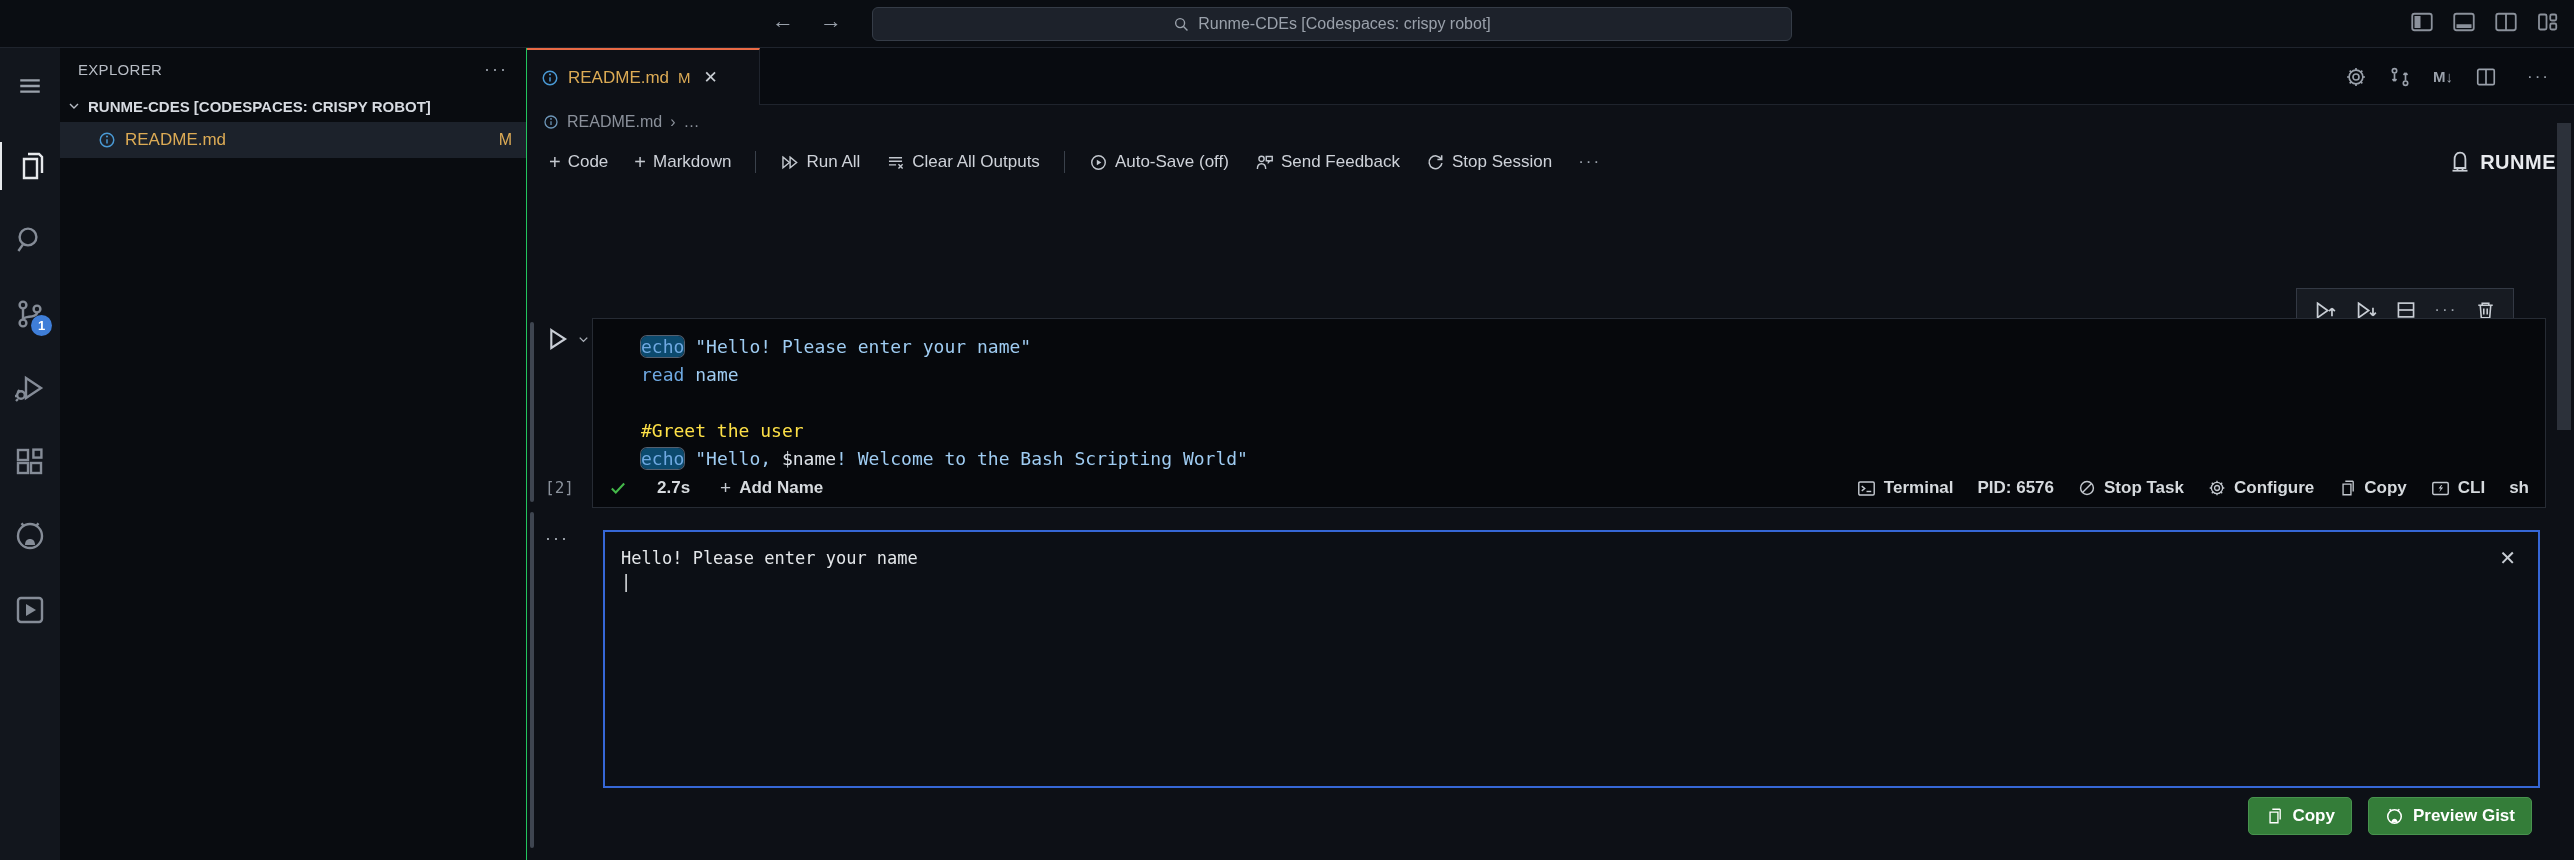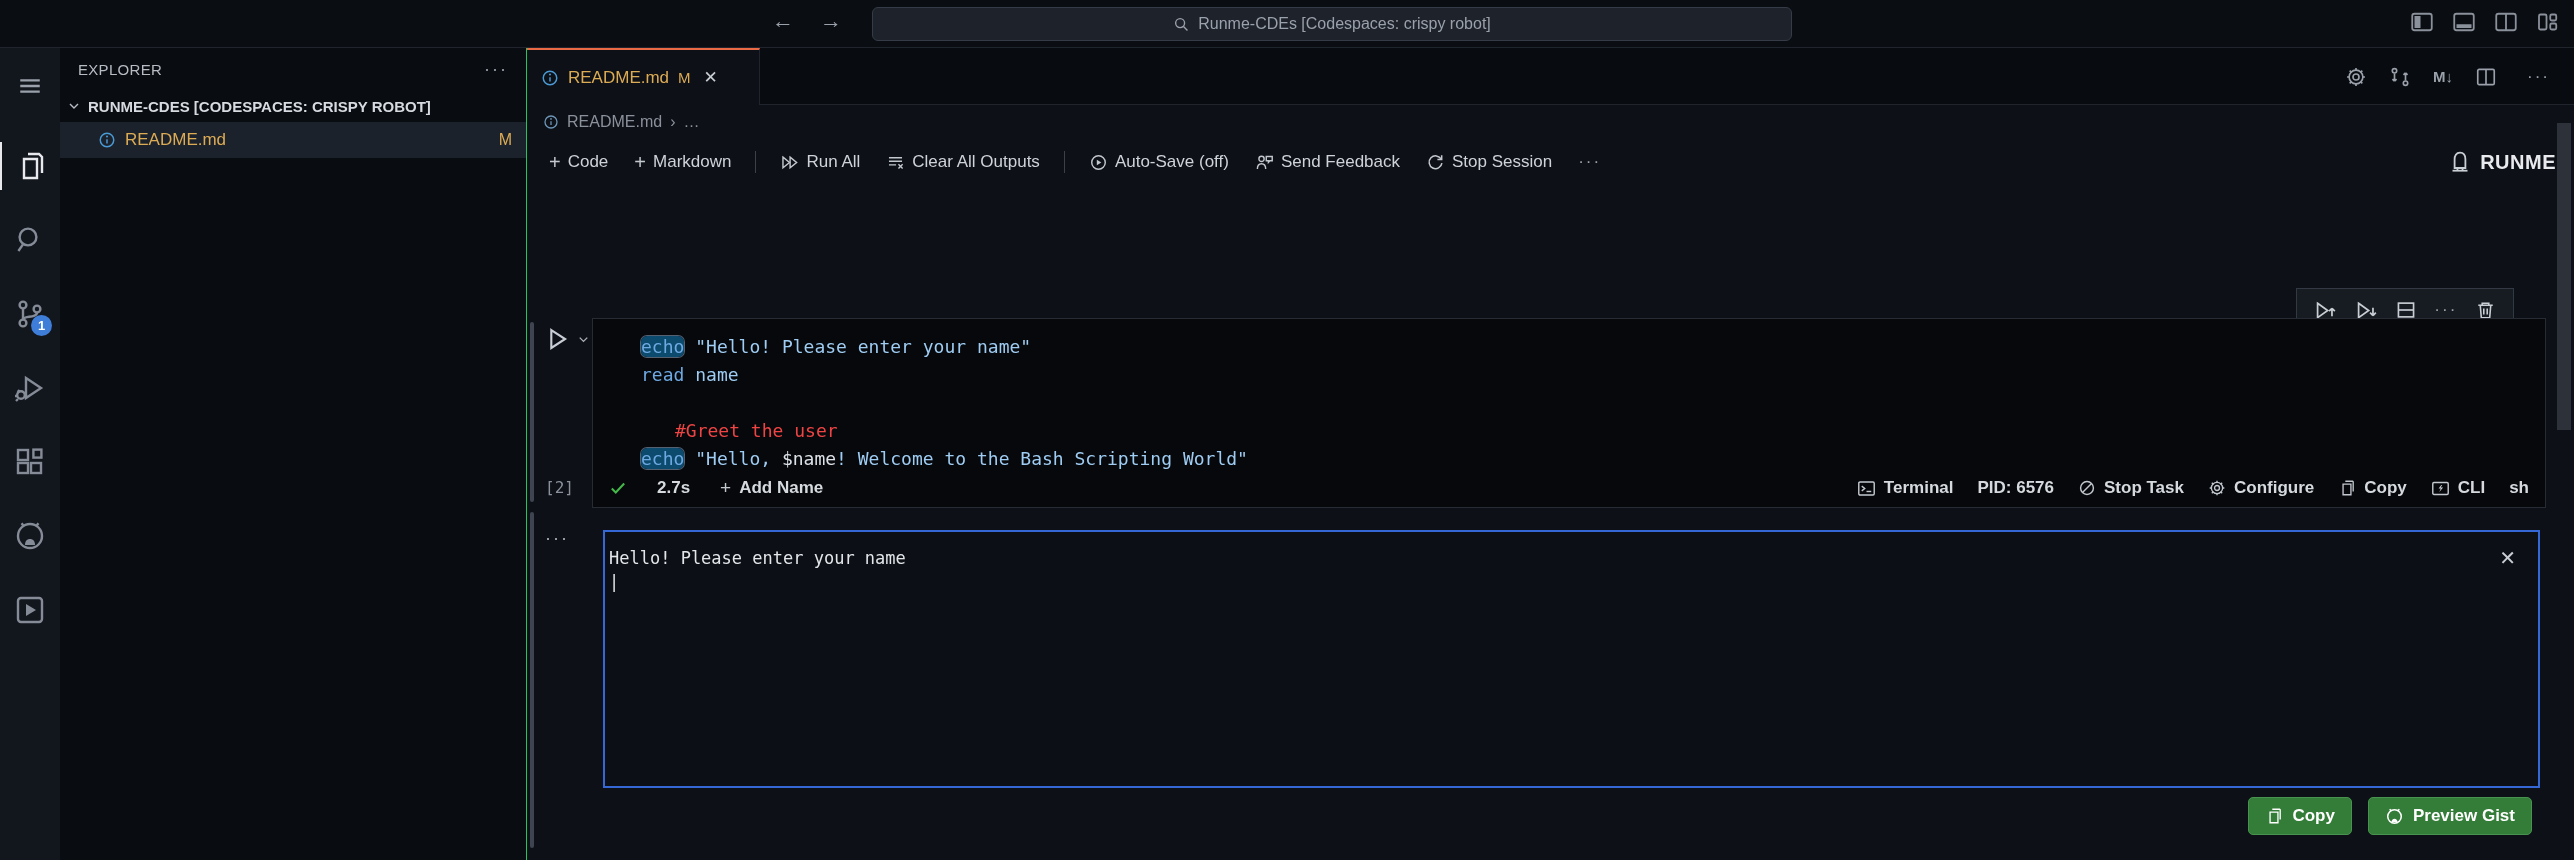--- a/index.html
+++ b/index.html
@@ -54,35 +54,35 @@
   .fb-out  { left:530px; top:512px; height:336px; }
   .runctl { position:absolute; left:544px; top:326px; display:flex; align-items:center; gap:6px; color:#c9ced6; }
   .exec-count { position:absolute; left:545px; top:478px; font-family:"DejaVu Sans Mono", monospace; font-size:16px; color:#8a919b; }
   .out-ellipsis { position:absolute; left:545px; top:528px; color:#aab0b8; font-size:18px; letter-spacing:2px; }
 
   .cellbox { position:absolute; left:592px; top:318px; width:1954px; height:190px; background:#06080c; border:1px solid #262b34; }
   .codearea { position:absolute; left:48px; top:14px; right:10px; font-family:"DejaVu Sans Mono", monospace; font-size:18px; line-height:28px; white-space:pre; }
   .tok.kw  { color:#6fa9e2; }
   .tok.str { color:#9fccf2; }
   .tok.var { color:#dde2e8;margin-top:20px; }
-  .tok.com { color:#ef4444;margin-left:34px; }
+  .tok.com { color:#fde047; }
   .tok.pln { color:#c8ccd2; }
   .tok.hl  { background:#0c4a6e; box-shadow:0 0 0 1px #556070; border-radius:6px; }
 
   .cellstatus { position:absolute; left:0; right:0; bottom:0; height:38px; display:flex; align-items:center; padding:0 16px; gap:14px; font-size:17px; color:#d6dade; font-weight:bold; }
   .cs-left { display:flex; align-items:center; gap:30px; }
   .cs-right { margin-left:auto; display:flex; align-items:center; gap:24px; }
   .cs-item { display:flex; align-items:center; gap:8px; }
   .plus { font-weight:normal; font-size:19px; color:#c3c8cf; }
 
   .celltools { position:absolute; left:2296px; top:288px; width:218px; height:44px; background:#171b22; border:1px solid #333944; display:flex; align-items:center; justify-content:space-evenly; color:#c9ced5; }
 
   
   .outbox { position:absolute; left:603px; top:530px; width:1937px; height:258px; background:#0c0f15; border:2px solid #3667d6; }
-  .outtext { position:absolute; left:4px; top:14px; font-family:"DejaVu Sans Mono", monospace; font-size:17px; line-height:24px; color:#e4e7ea; white-space:pre; }
+  .outtext { position:absolute; left:16px; top:14px; font-family:"DejaVu Sans Mono", monospace; font-size:17px; line-height:24px; color:#e4e7ea; white-space:pre; }
   .outclose { position:absolute; right:22px; top:14px; color:#c9ced4; font-size:20px; }
 
   .gist-buttons { position:absolute; top:797px; right:42px; display:flex; gap:16px; }
   .gbtn { height:38px; display:flex; align-items:center; gap:9px; padding:0 16px; background:#347d39; border:1px solid #48934e; border-radius:5px; color:#fff; font-size:17px; font-weight:bold; }
 
   .scrollbar { position:absolute; left:2557px; top:123px; width:14px; height:307px; background:#2c313a; }
 
   .icon { display:inline-flex; align-items:center; justify-content:center; }
   svg { display:block; }
 </style>

